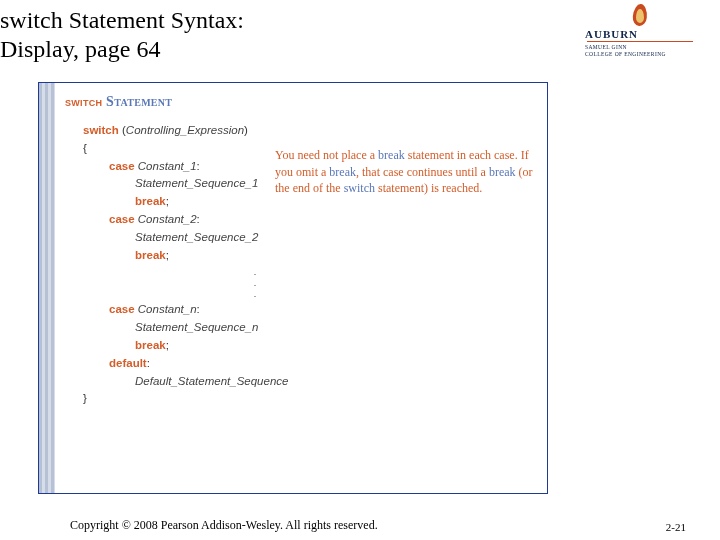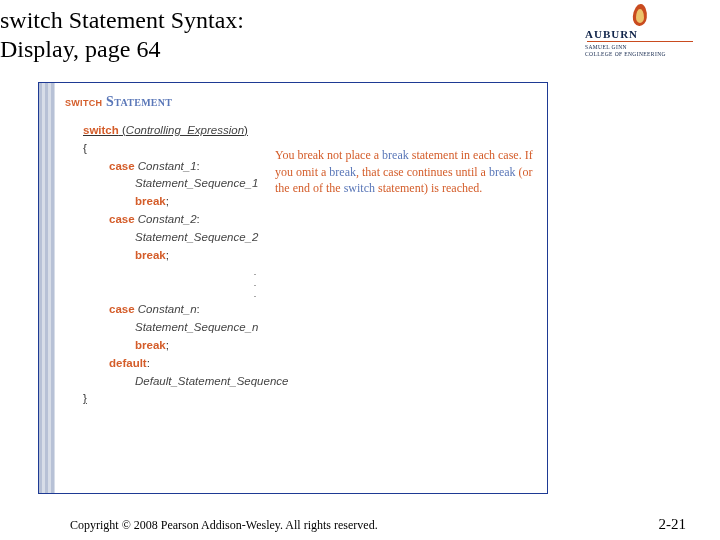--- a/index.html
+++ b/index.html
@@ -120,21 +120,21 @@
     font-family: Arial, sans-serif;
   }
   .code {
     font-family: Verdana, Arial, sans-serif;
     font-size: 11.5px;
     line-height: 1.55;
     color: #333;
     white-space: pre;
   }
   .ital { font-style: italic; color: #444; }
-  .ind1 { margin-left: 18px; display: block; text-decoration: underline; }
+  .ind1 { margin-left: 18px; display: block; }
   .ind2 { margin-left: 44px; display: block; }
   .ind3 { margin-left: 70px; display: block; }
   .dot-col {
     font-family: Verdana, sans-serif;
     font-size: 9px;
     line-height: 11px;
     text-align: center;
     width: 260px;
     margin: 3px 0 1px 60px;
     color: #333;
@@ -157,21 +157,21 @@
     bottom: 7px;
     font-size: 12px;
     color: #000;
     font-family: "Times New Roman", Times, serif;
     margin-left: 40px;
   }
   .slide-num {
     position: absolute;
     right: 34px;
     bottom: 7px;
-    font-size: 15px;
+    font-size: 11px;
     color: #000;
     font-family: "Times New Roman", Times, serif;
     margin-left: 23px;
   }
 </style>
 </head>
 <body>
 
 <div class="header">
   <div class="title">
@@ -205,20 +205,20 @@
 
     <div class="dot-col">
       <div>.</div>
       <div>.</div>
       <div>.</div>
     </div>
 
     <div class="code"><span class="ind2"><span class="kw">case</span><span class="ital"> Constant_n</span><span>:</span></span><span class="ind3"><span class="ital">Statement_Sequence_n</span></span><span class="ind3"><span class="kw">break</span><span>;</span></span><span class="ind2"><span class="kw">default</span><span>:</span></span><span class="ind3"><span class="ital">Default_Statement_Sequence</span></span><span class="ind1">}</span></div>
 
     <div class="callout">
-      <span>You break not place a </span><span class="ca">break</span><span> statement in each case. If you omit a </span><span class="ca">break</span><span>, that case continues until a </span><span class="ca">break</span><span> (or the end of the </span><span class="ca">switch</span><span> statement) is reached.</span>
+      <span>You need not place a </span><span class="ca">break</span><span> statement in each case. If you omit a </span><span class="ca">break</span><span>, that case continues until a </span><span class="ca">break</span><span> (or the end of the </span><span class="ca">switch</span><span> statement) is reached.</span>
     </div>
 
   </div>
 </div>
 
 <div class="footer">Copyright © 2008 Pearson Addison-Wesley. All rights reserved.</div>
 <div class="slide-num">2-21</div>
 
 </body></html>

